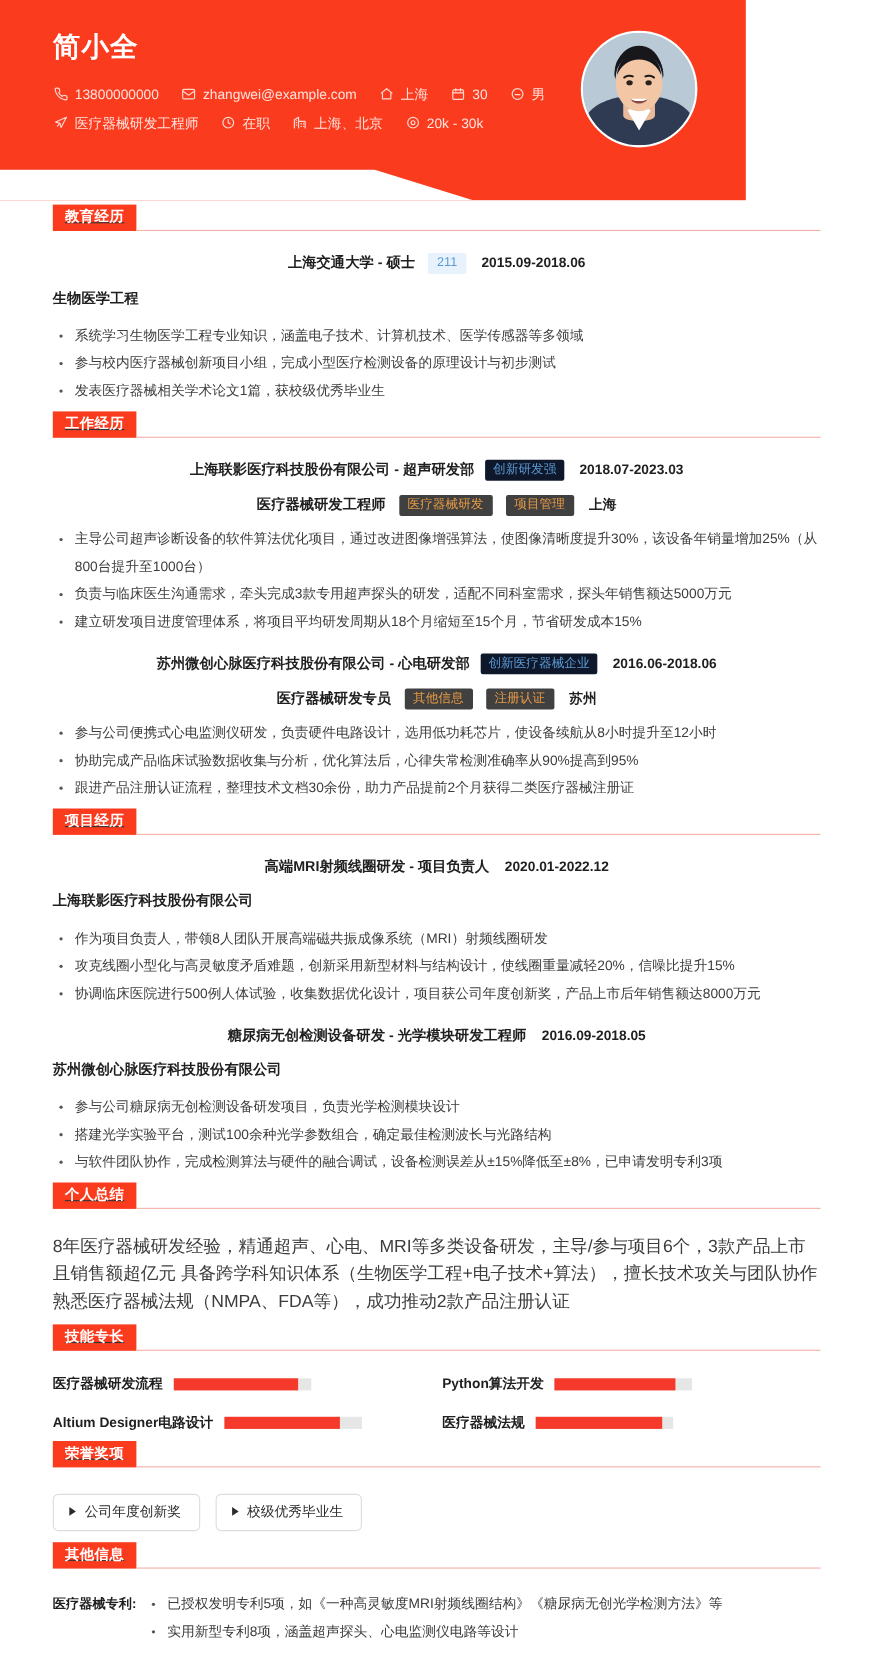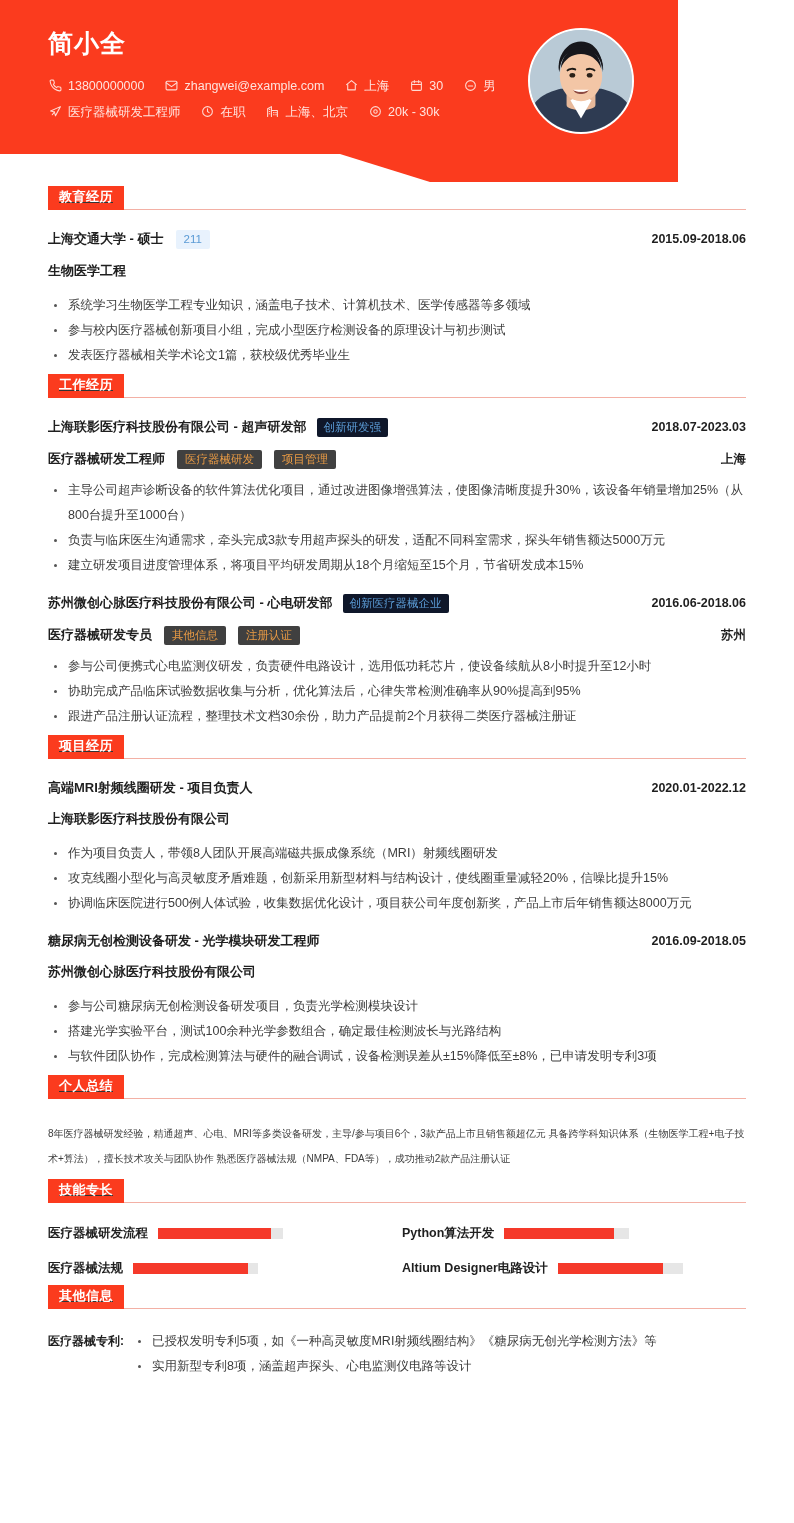--- a/index.html
+++ b/index.html
@@ -103,21 +103,21 @@
     flex: 1 1 auto;
     height: 1px;
     background: #f3b0a5;
     margin-left: 0;
   }
 
   .entry { padding: 14px 0 2px 0; }
   .entry-row {
     display: flex;
     align-items: center;
-    justify-content: space-between;
+    justify-content: center;
     margin-bottom: 13px;
   }
   .entry-row:last-of-type { margin-bottom: 9px; }
   .entry-left { display: flex; align-items: center; flex-wrap: wrap; min-width: 0; }
   .org {
     font-size: 13px;
     font-weight: bold;
     color: #1f1f1f;
     line-height: 18px;
   }
@@ -195,21 +195,21 @@
   ul.bullets li::before {
     content: "";
     position: absolute;
     left: 6px; top: 11px;
     width: 3px; height: 3px;
     background: #555;
     border-radius: 50%;
   }
 
   .summary-text {
-    font-size: 10px;
+    font-size: 16px;
     line-height: 25px;
     color: #3c3c3c;
     padding: 16px 0 4px 0;
   }
 
   
   .skills-wrap {
     padding: 16px 0 4px 0;
     display: grid;
     grid-template-columns: 1fr 1fr;
@@ -538,34 +538,50 @@
           <span class="skill-fill" style="width: 90%;"></span>
         </span>
       </div>
       <div class="skill">
         <span class="skill-name">Python算法开发</span>
         <span class="skill-track">
           <span class="skill-fill" style="width: 88%;"></span>
         </span>
       </div>
       <div class="skill">
+        <span class="skill-name">Altium Designer电路设计</span>
+        <span class="skill-track">
+          <span class="skill-fill" style="width: 84%;"></span>
+        </span>
+      </div>
+      <div class="skill">
         <span class="skill-name">医疗器械法规</span>
         <span class="skill-track">
           <span class="skill-fill" style="width: 92%;"></span>
         </span>
       </div>
-      <div class="skill">
-        <span class="skill-name">Altium Designer电路设计</span>
-        <span class="skill-track">
-          <span class="skill-fill" style="width: 84%;"></span>
-        </span>
-      </div>
-    </div>
-  </div>
-
+    </div>
+  </div>
+
+  <div class="section">
+    <div class="sec-head">
+      <div class="sec-tab">荣誉奖项</div>
+      <div class="sec-rule"></div>
+    </div>
+    <div class="honors-wrap">
+      <div class="honor-chip">
+        <span class="tri"></span>
+        <span>公司年度创新奖</span>
+      </div>
+      <div class="honor-chip">
+        <span class="tri"></span>
+        <span>校级优秀毕业生</span>
+      </div>
+    </div>
+  </div>
 
   <div class="section">
     <div class="sec-head">
       <div class="sec-tab">其他信息</div>
       <div class="sec-rule"></div>
     </div>
     <div class="other-wrap">
       <div class="other-row">
         <span class="other-label">医疗器械专利:</span>
         <ul class="bullets">

